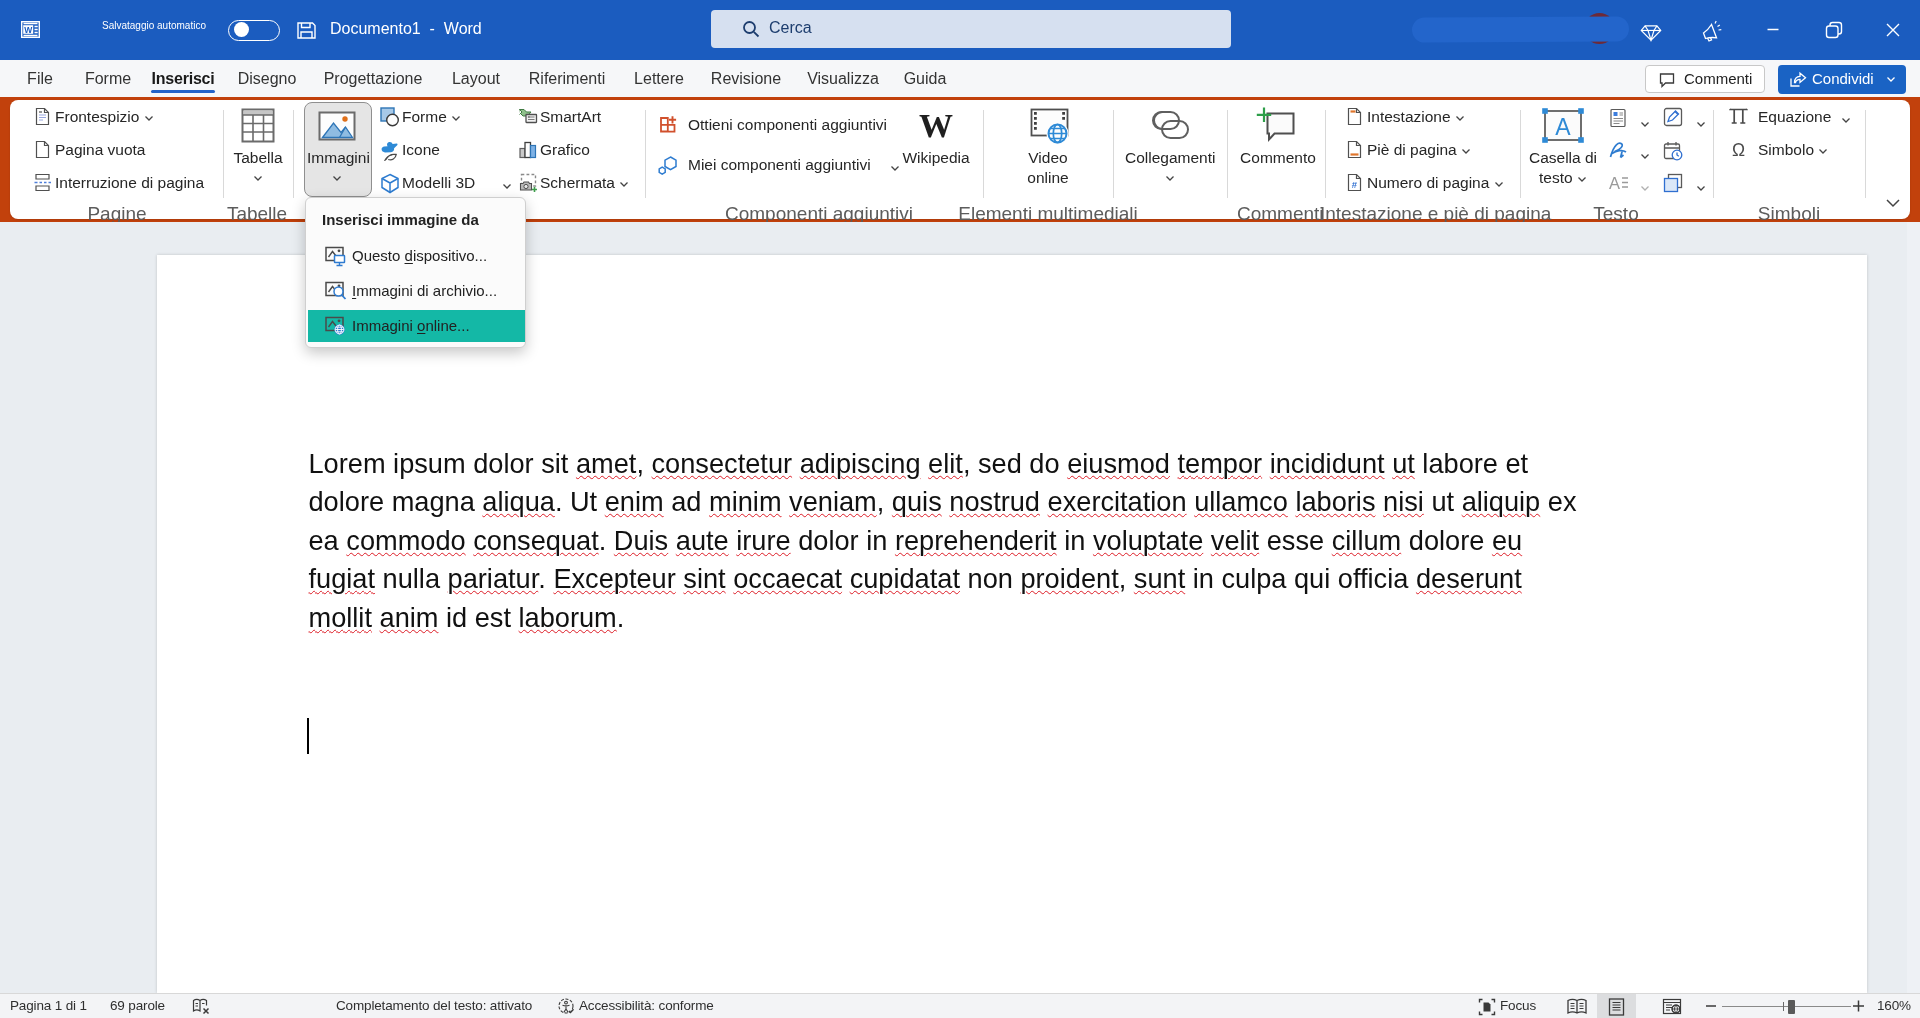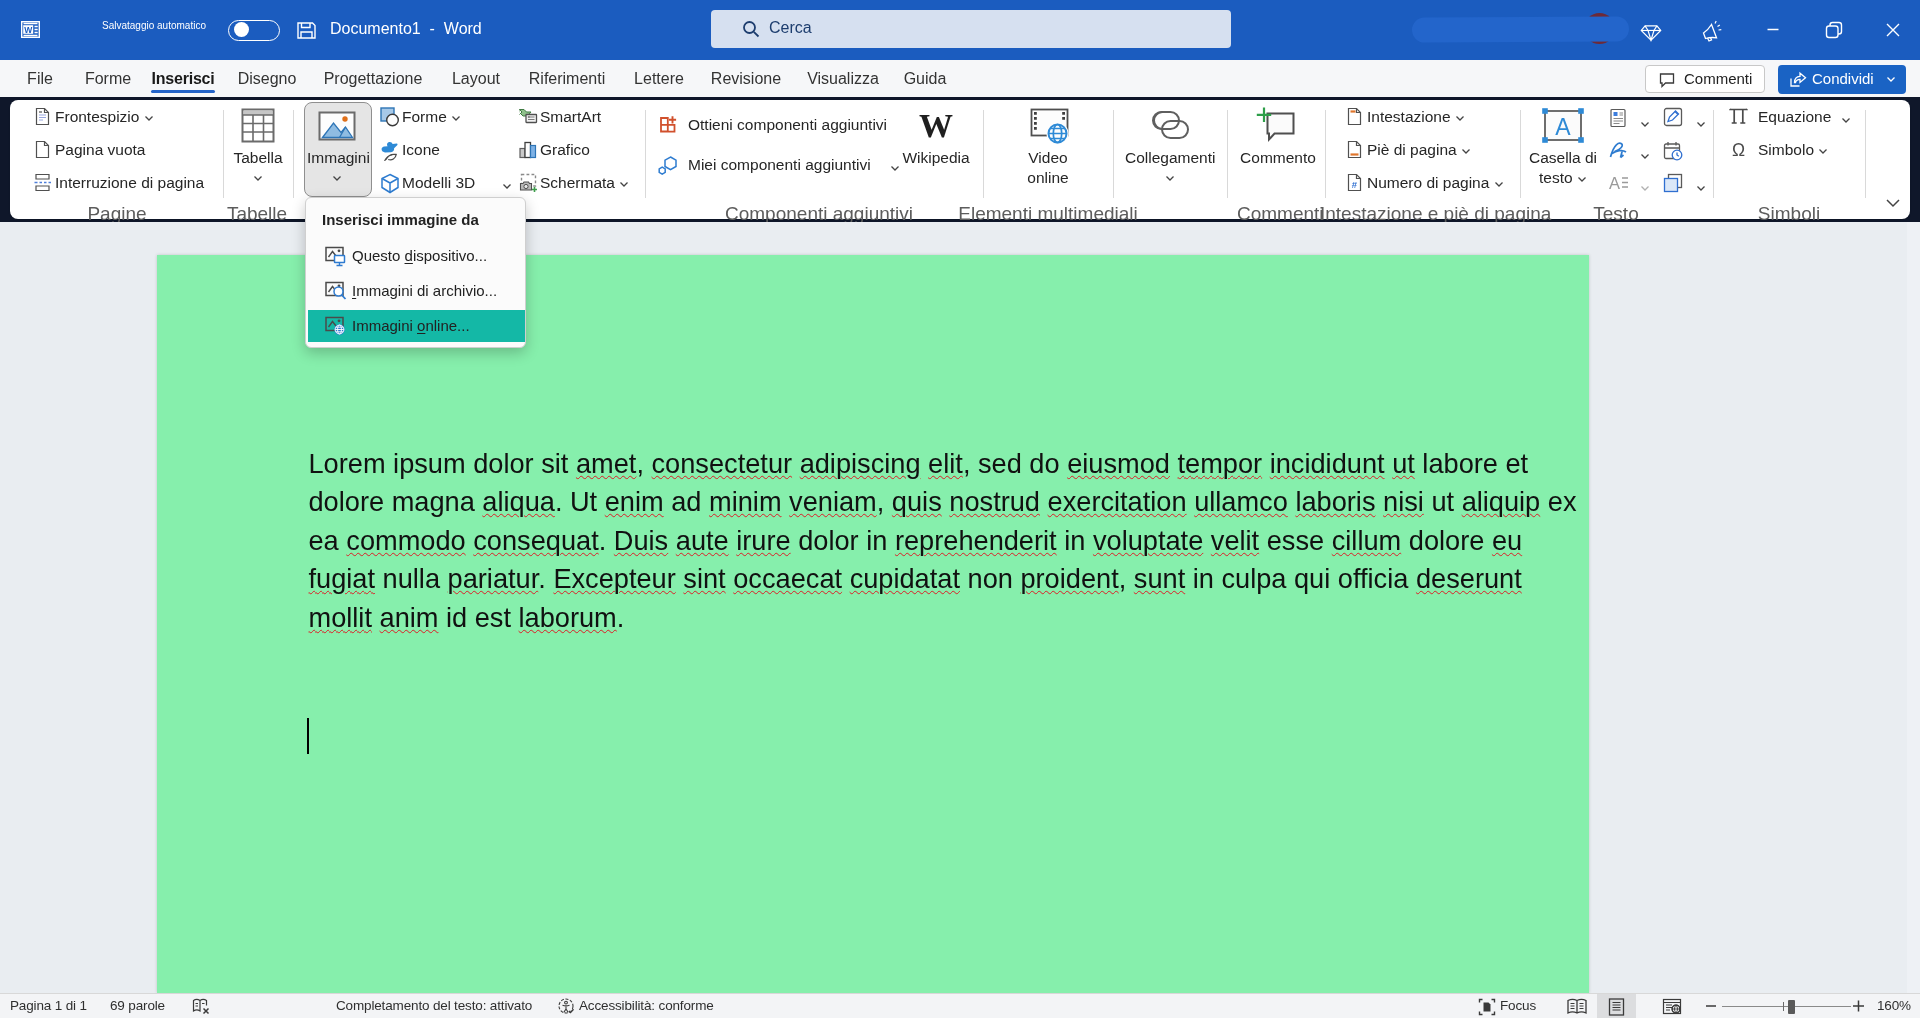--- a/index.html
+++ b/index.html
@@ -24,36 +24,36 @@
 
   
   #tabrow { position:absolute; left:0; top:60px; width:1920px; height:37px; background:#f6f7f9; }
   .tab { position:absolute; top:0; height:37px; line-height:37px; font-size:16px; color:#333; text-align:center; }
   .tab.sel { color:#1a1a1a; font-weight:bold; letter-spacing:-0.2px; }
   .tab.sel::after { content:""; position:absolute; left:1px; right:1px; bottom:4px; height:3px; border-radius:2px; background:#2464c9; }
   #btn-commenti { position:absolute; left:1645px; top:5px; width:120px; height:28px; background:#fff; border:1px solid #c8c8c8; border-radius:4px; font-size:15px; color:#222; }
   #btn-condividi { position:absolute; left:1778px; top:5px; width:128px; height:29px; background:#1a63c4; border-radius:4px; font-size:15px; color:#fff; }
 
   
-  #ribbonwrap { position:absolute; left:0; top:97px; width:1920px; height:125px; background:#0f172a; }
+  #ribbonwrap { position:absolute; left:0; top:97px; width:1920px; height:125px; background:#c2410c; }
   #ribbon { position:absolute; left:10px; top:3px; width:1900px; height:119px; background:#fff; border-radius:8px; box-shadow:0 1px 2px rgba(0,0,0,0.12); }
   .rb-sep { position:absolute; top:10px; height:88px; width:1px; background:#d9d9d9; }
   .rb-grouplabel { position:absolute; top:103px; font-size:19px; color:#5c5c5c; text-align:center; white-space:nowrap; }
   .rb-small { position:absolute; height:26px; font-size:15.5px; color:#262626; white-space:nowrap; }
   .rb-small .lbl { position:absolute; left:22px; top:4px; }
   .rb-small > svg { margin-top:3px; }
   .rb-big { position:absolute; top:4px; width:60px; text-align:center; font-size:15.5px; color:#262626; }
   .rb-big .ico { height:43px; display:flex; align-items:center; justify-content:center; }
   .rb-big .cap { margin-top:1px; line-height:20px; }
   .chev { display:inline-block; }
   #imgbtn { position:absolute; left:294px; top:2px; width:68px; height:95px; background:#e5e5e5; border:1px solid #8f8f8f; border-radius:8px; }
 
   
   #docarea { position:absolute; left:0; top:222px; width:1920px; height:771px; background:#e9edf1; }
-  #page { position:absolute; left:157px; top:33px; width:1432px; height:738px; background:#86efac; box-shadow:0 0 3px rgba(0,0,0,0.18); }
+  #page { position:absolute; left:157px; top:33px; width:1710px; height:738px; background:#ffffff; box-shadow:0 0 3px rgba(0,0,0,0.18); }
   #doctext { position:absolute; left:151.5px; top:189.5px; width:1300px; font-size:27.2px; line-height:38.6px; color:#111; white-space:nowrap; }
   .sq { text-decoration:underline; text-decoration-style:wavy; text-decoration-color:#dd1c26; text-decoration-thickness:1.4px; text-underline-offset:1.5px; }
   #caret { position:absolute; left:150px; top:463px; width:1.5px; height:36px; background:#000; }
 
   
   #statusbar { position:absolute; left:0; top:993px; width:1920px; height:25px; background:#f3f4f6; border-top:1px solid #d8d8d8; font-size:13.5px; color:#2f2f2f; letter-spacing:-0.15px; }
   .sb { position:absolute; top:4px; white-space:nowrap; }
 
   
   #menu { position:absolute; left:305px; top:197px; width:221px; height:151px; background:#fbfbfb; border:1px solid #cfcfcf; border-radius:6px; box-shadow:0 5px 14px rgba(0,0,0,0.22); z-index:50; }

